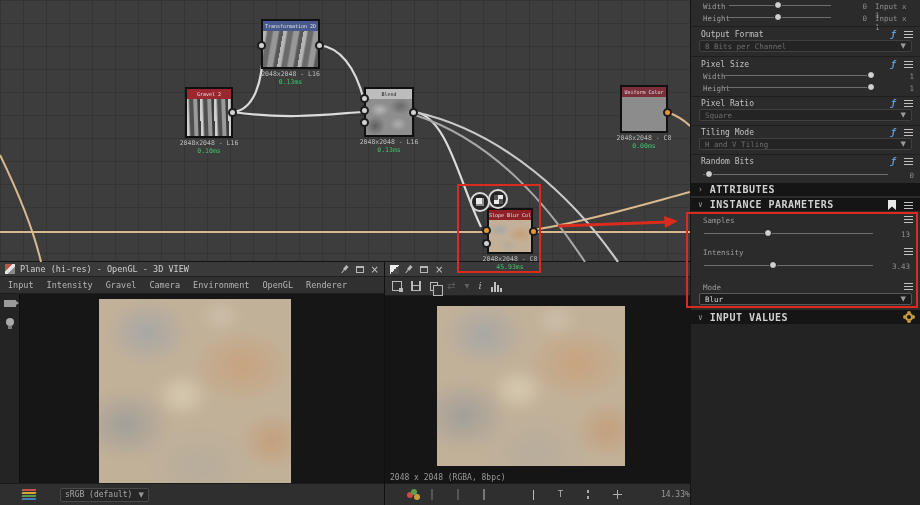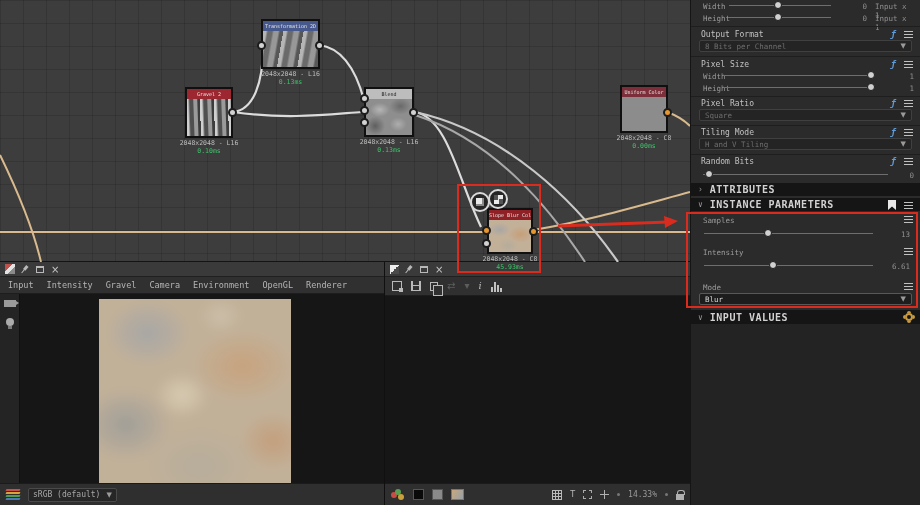--- a/index.html
+++ b/index.html
@@ -74,21 +74,21 @@
     background-color:#c2b199;
     background-image:
       radial-gradient(70px 55px at 28% 22%, rgba(145,158,176,.55), transparent 62%),
       radial-gradient(85px 60px at 72% 38%, rgba(204,148,98,.5), transparent 62%),
       radial-gradient(75px 60px at 18% 66%, rgba(120,136,152,.45), transparent 62%),
       radial-gradient(55px 48px at 86% 74%, rgba(198,138,92,.48), transparent 62%),
       radial-gradient(95px 70px at 52% 86%, rgba(172,170,158,.5), transparent 62%),
       radial-gradient(45px 38px at 44% 52%, rgba(228,217,192,.65), transparent 62%),
       radial-gradient(35px 30px at 62% 14%, rgba(210,200,180,.6), transparent 62%); }
   .bbar { position:absolute; left:0; right:0; bottom:0; height:22px; background:#2f2f2f;
-          border-top:1px solid #1b1b1b; display:flex; align-items:center; padding:0 6px; gap:8px; }
+          border-top:1px solid #1b1b1b; display:flex; align-items:center; padding:0 22px; gap:24px; }
   .layers-icon { width:14px; height:12px; display:flex; flex-direction:column; gap:1px; }
   .layers-icon i { height:2px; transform:skewX(-25deg); }
   .combo { height:14px; background:#262626; border:1px solid #4a4a4a; border-radius:2px;
            display:flex; align-items:center; padding:0 4px; gap:6px; color:#a9a9a9; font-size:8px; }
   .chev { color:#9a9a9a; font-size:7px; font-family:"DejaVu Sans",sans-serif; }
   
   .toolbar2d { position:absolute; left:0; right:0; top:15px; height:19px; background:#303030;
                display:flex; align-items:center; gap:9px; padding-left:7px; border-bottom:1px solid #1d1d1d; }
   .vp2 { position:absolute; left:0; right:0; top:34px; bottom:22px; background:#151515; overflow:hidden; }
   .ticon { color:#b9b9b9; font-size:10px; line-height:12px; font-family:"DejaVu Sans",sans-serif; }
@@ -233,20 +233,21 @@
       <span class="cube-glyph"></span>
     </div>
     <div class="badge" style="left:488px;top:189px;">
       <span class="checker-glyph"></span>
     </div>
   </div>
 
   <div class="panel" style="left:0;top:262px;width:384px;height:243px;">
     <div class="tbar">
       <span class="cube3d"></span>
+      <span class="title">Plane (hi-res) - OpenGL - 3D VIEW</span>
       <span class="winbtns">
         <span class="pin-icon"></span>
         <span class="float-icon"></span>
         <span class="close-icon">×</span>
       </span>
     </div>
     <div class="menubar">
       <span>Input</span>
       <span>Intensity</span>
       <span>Gravel</span>
@@ -294,20 +295,26 @@
       <span class="ticon dim">⇄</span>
       <span class="ticon dim">▾</span>
       <span class="ticon" style="font-style:italic;font-family:'DejaVu Serif',serif">i</span>
       <span class="hist-icon">
         <i style="height:5px"></i>
           <i style="height:10px"></i>
           <i style="height:7px"></i>
           <i style="height:4px"></i>
       </span>
     </div>
+    <div class="vp2">
+      <div class="tex" style="left:52px;top:10px;width:188px;height:160px;">
+          <div class="blobs"></div>
+        </div>
+      <div class="status2d">2048 x 2048 (RGBA, 8bpc)</div>
+    </div>
     <div class="bbar">
       <span class="chan-icon">
         <i style="left:0;top:3px;background:#c94d44"></i>
         <i style="left:4px;top:0;background:#58a050"></i>
         <i style="left:7px;top:5px;background:#c9a13c"></i>
       </span>
       <span class="swatch" style="background:#0a0a0a"></span>
       <span class="swatch" style="background:#8a8a8a"></span>
       <span class="imgthumb"></span>
       <span style="flex:1"></span>
@@ -441,21 +448,21 @@
 
     <span class="plabel" style="left:12px;top:248px">Intensity</span>
     <span class="hicons" style="top:248px">
         <span class="menu-icon"></span>
       </span>
     <div class="prow" style="top:261px;">
       <div class="slider" style="left:13px;width:169px;top:0;">
         <span class="tr"></span>
           <span class="hd" style="left:41%"></span>
       </div>
-      <span class="pval" style="right:10px;width:26px">6.61</span>
+      <span class="pval" style="right:10px;width:26px">3.43</span>
     </div>
 
     <span class="plabel" style="left:12px;top:283px">Mode</span>
     <span class="hicons" style="top:283px">
         <span class="menu-icon"></span>
       </span>
     <div class="dd on" style="top:293px">
       <span>Blur</span>
       <span class="chev">▼</span>
     </div>

